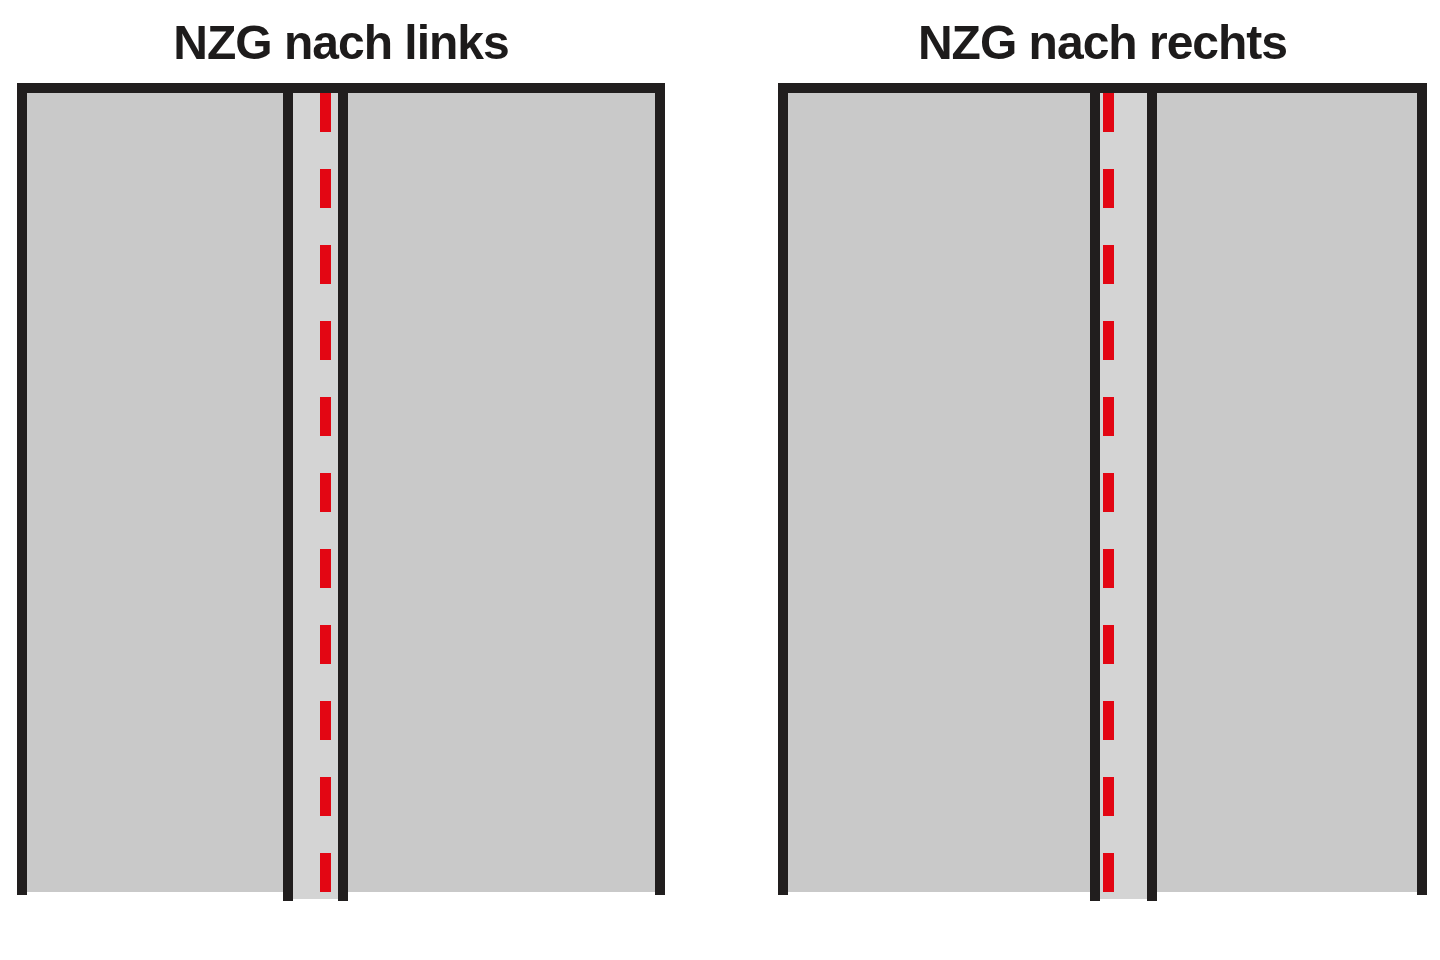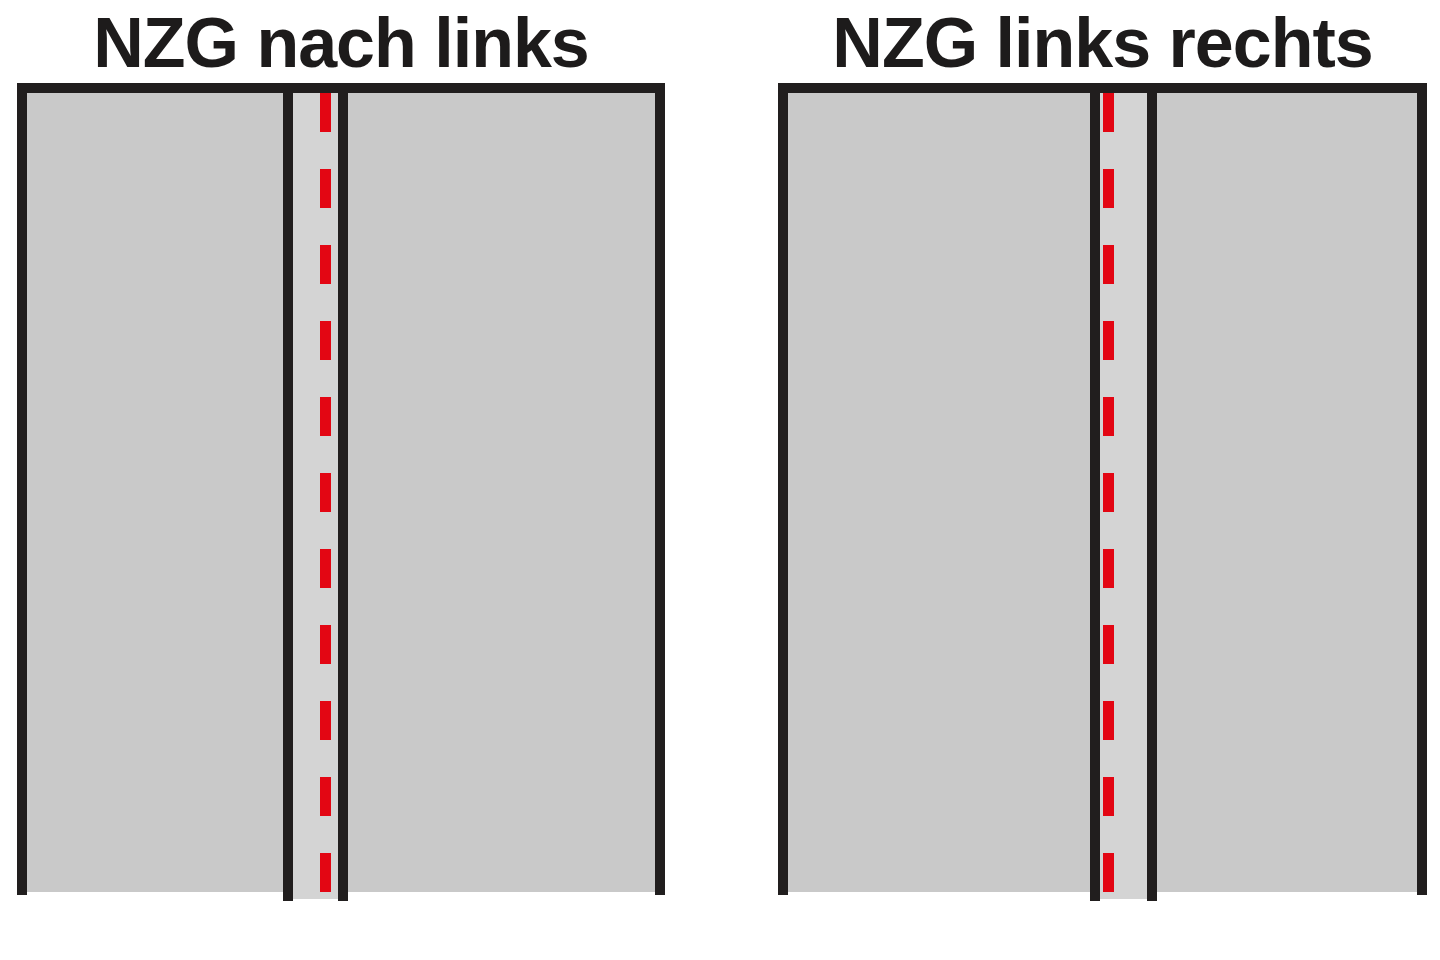--- a/index.html
+++ b/index.html
@@ -17,21 +17,21 @@
     width: 1440px;
     height: 960px;
   }
 
   .figure-title {
     position: absolute;
     top: 6px;
     height: 74px;
     line-height: 74px;
     text-align: center;
-    font-size: 70px;
+    font-size: 48px;
     font-weight: 600;
     letter-spacing: -1px;
     color: var(--title, #1d1b1b);
     white-space: nowrap;
   }
 
   #title-links  { left: 17px;  width: 648px; }
   #title-rechts { left: 778px; width: 649px; }
 
   .fabric {
@@ -113,21 +113,21 @@
     <div class="fabric-fill"></div>
     <div class="edge-top"></div>
     <div class="edge-left"></div>
     <div class="edge-right"></div>
     <div class="strip-fill"></div>
     <div class="seam-line seam-line-left"></div>
     <div class="seam-line seam-line-right"></div>
     <div class="stitch"></div>
   </div>
 
-  <div class="figure-title" id="title-rechts">NZG links rechts</div>
+  <div class="figure-title" id="title-rechts">NZG nach rechts</div>
 
   <div class="fabric" id="fabric-rechts">
     <div class="fabric-fill"></div>
     <div class="edge-top"></div>
     <div class="edge-left"></div>
     <div class="edge-right"></div>
     <div class="strip-fill"></div>
     <div class="seam-line seam-line-left"></div>
     <div class="seam-line seam-line-right"></div>
     <div class="stitch"></div>

